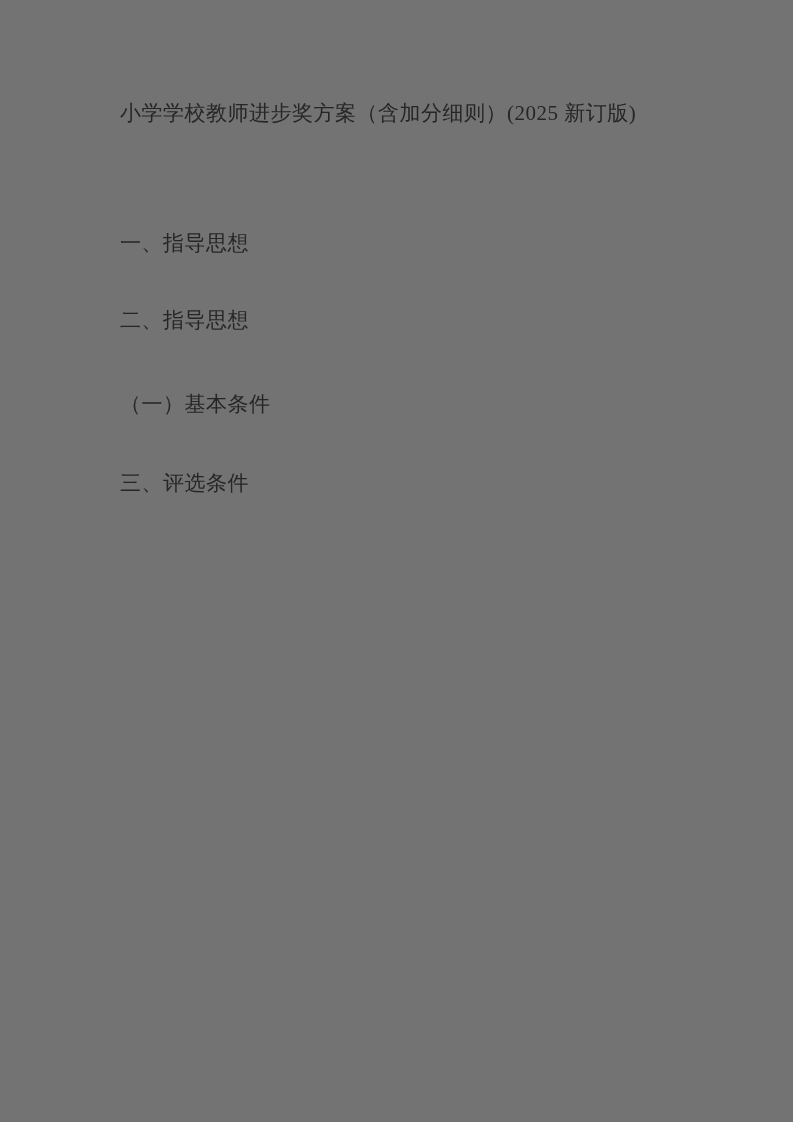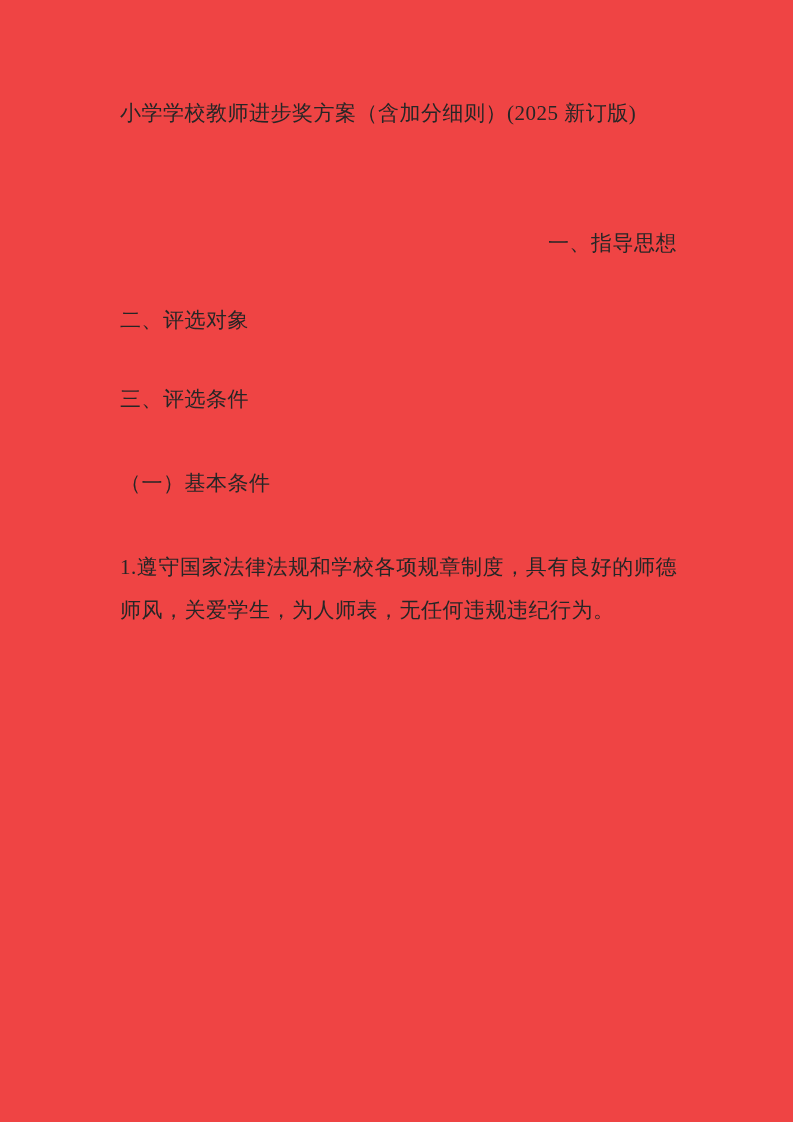--- a/index.html
+++ b/index.html
@@ -4,21 +4,21 @@
 <style>
   html, body {
     margin: 0;
     padding: 0;
     background: #ffffff;
   }
   .page {
     position: relative;
     width: 793px;
     height: 1122px;
-    background: #ef4444;
+    background: #737373;
     overflow: hidden;
     font-family: "Liberation Serif", "DejaVu Serif", serif;
     color: #262626;
   }
   .content {
     position: absolute;
     top: 0;
     left: 120px;
     width: 557px;
   }
@@ -30,42 +30,41 @@
     font-weight: 400;
     letter-spacing: 0.5px;
   }
   .doc-title {
     margin-top: 92px !important;
   }
   .para {
     text-align: justify;
     text-align-last: left;
   }
-  .mt-h1 { margin-top: 87px !important; text-align: right; }
+  .mt-h1 { margin-top: 87px !important; }
   .mt-p1 { margin-top: 37px !important; }
   .mt-h2 { margin-top: 34px !important; }
   .mt-p2 { margin-top: 44px !important; }
   .mt-h3 { margin-top: 36px !important; }
   .mt-h4 { margin-top: 41px !important; }
   .mt-p3 { margin-top: 41px !important; }
 </style>
 </head>
 <body>
 
 <div class="page">
   <div class="content">
 
     <p class="doc-title">小学学校教师进步奖方案（含加分细则）(2025 新订版)</p>
 
     <p class="heading mt-h1">一、指导思想</p>
 
 
-    <p class="heading mt-h2">二、评选对象</p>
+    <p class="heading mt-h2">二、指导思想</p>
 
+
+    <p class="heading mt-h4">（一）基本条件</p>
 
     <p class="heading mt-h3">三、评选条件</p>
 
-    <p class="heading mt-h4">（一）基本条件</p>
-
-    <p class="para mt-p3">1.遵守国家法律法规和学校各项规章制度，具有良好的师德师风，关爱学生，为人师表，无任何违规违纪行为。</p>
 
   </div>
 </div>
 
 </body></html>

